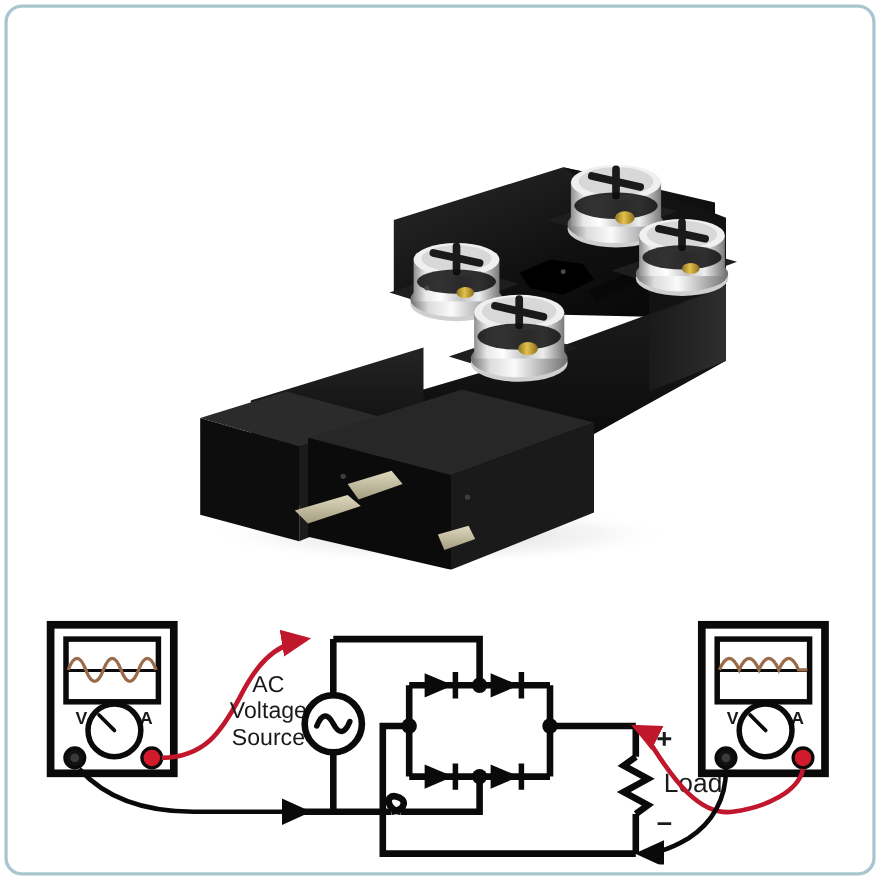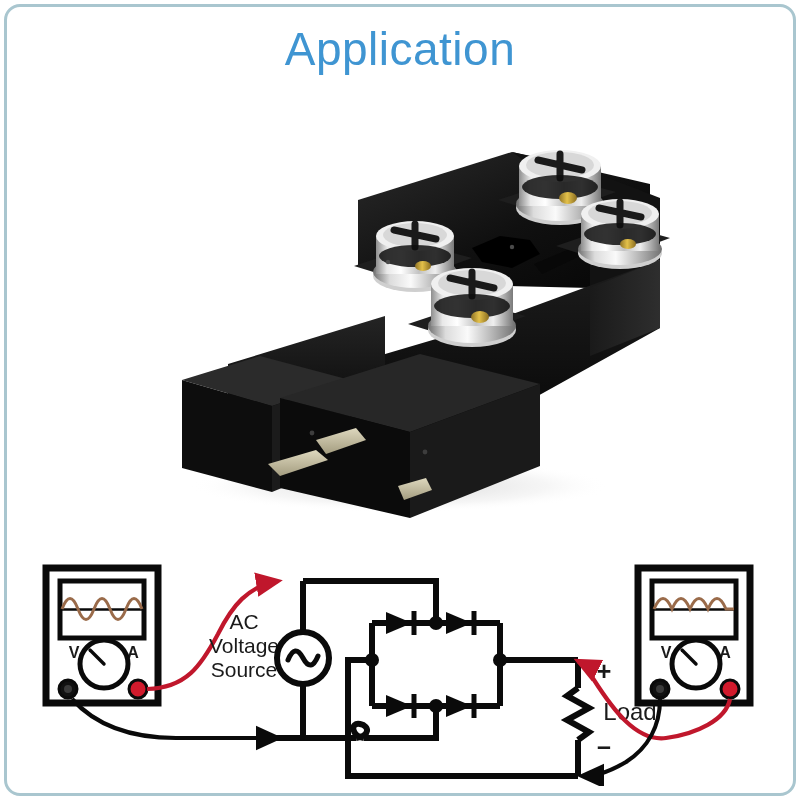--- a/index.html
+++ b/index.html
@@ -71,21 +71,20 @@
     fill: #1a1a1a;
   }
 </style>
 </head>
 <body>
 
 <div id="page">
 
   <div id="page-frame"></div>
 
-  <div id="title">Application</div>
 
   <div id="product-photo">
     <svg width="570" height="430" viewBox="0 0 570 430" xmlns="http://www.w3.org/2000/svg">
       <defs>
         <linearGradient id="blkTop" x1="0" y1="0" x2="1" y2="1">
           <stop offset="0%" stop-color="#2a2a2a"></stop>
           <stop offset="55%" stop-color="#101010"></stop>
           <stop offset="100%" stop-color="#060606"></stop>
         </linearGradient>
         <linearGradient id="blkFrontL" x1="0" y1="0" x2="0" y2="1">

